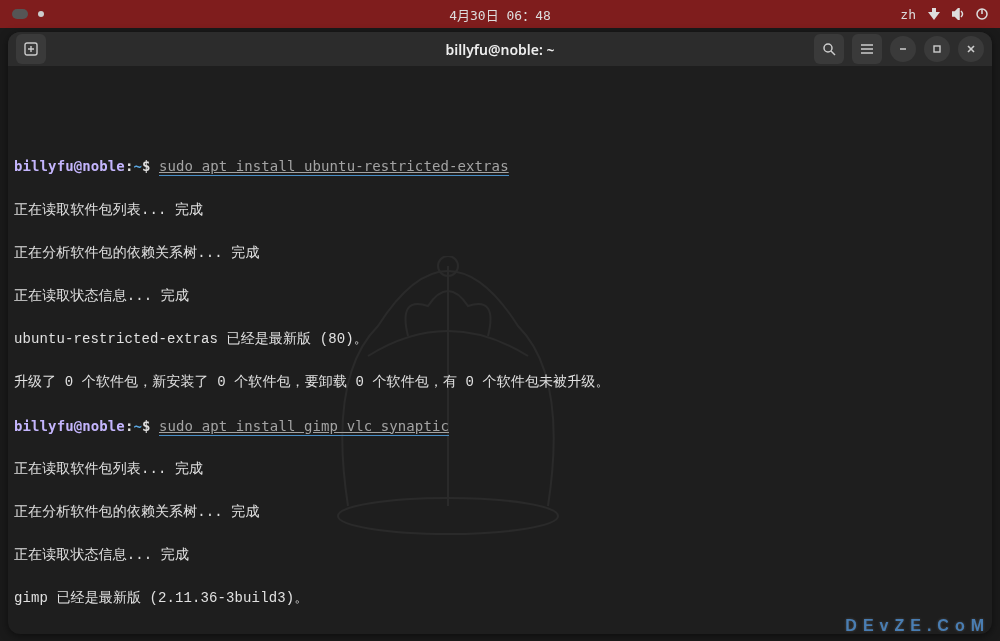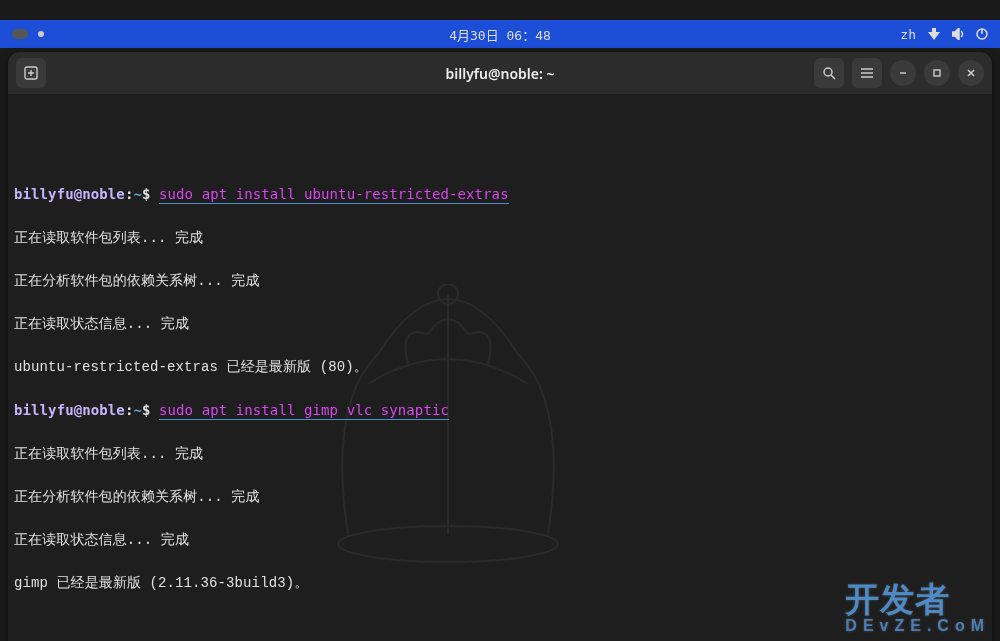--- a/index.html
+++ b/index.html
@@ -6,44 +6,43 @@
   body {
     width: 1000px; height: 641px;
     background: #1a1a1a;
     font-family: "DejaVu Sans Mono", "Noto Sans CJK SC", monospace;
     color: #e0e0e0;
     overflow: hidden;
     position: relative;
   }
   .topbar {
     height: 28px;
-    background: #1d4ed8;
+    background: #7f1d1d;
     display: flex;
     align-items: center;
     justify-content: space-between;
     padding: 0 12px;
     font-size: 13px;
     color: #ddd;
-    margin-top: 20px;
   }
   .topbar-left, .topbar-right { display: flex; align-items: center; gap: 10px; }
   .topbar-center { position: absolute; left: 50%; transform: translateX(-50%); font-size: 13px; }
   .topbar .dot { width: 16px; height: 10px; border-radius: 5px; background: #555; }
   .topbar .icon { display: inline-flex; align-items: center; }
   .terminal-window {
     margin: 4px 8px 0 8px;
     background: #1e1e1e;
     border-radius: 12px;
     box-shadow: 0 2px 8px rgba(0,0,0,0.5);
     overflow: hidden;
     height: 602px;
     position: relative;
   }
   .titlebar {
-    height: 42px;
+    height: 34px;
     background: #2c2c2c;
     display: flex;
     align-items: center;
     padding: 0 8px;
     position: relative;
   }
   .titlebar-left { display: flex; gap: 6px; }
   .titlebar-btn {
     width: 30px; height: 30px;
     border-radius: 6px;
@@ -67,21 +66,21 @@
     line-height: 21.6px;
     letter-spacing: 0.1px;
     white-space: pre;
     font-family: "DejaVu Sans Mono", "Consolas", monospace;
     position: relative;
     height: calc(100% - 42px);
   }
   .prompt-user { color: #c4b5fd; font-weight: bold; }
   .prompt-colon { color: #e0e0e0; font-weight: bold; }
   .prompt-path { color: #5aa6e0; font-weight: bold; }
-  .cmd { color: #d946ef; border-bottom: 1.5px solid #4a8fc7; padding-bottom: 1px; }
+  .cmd { color: #a3a3a3; border-bottom: 1.5px solid #4a8fc7; padding-bottom: 1px; text-decoration: underline; }
   .out { color: #e0e0e0; font-family: Liberation Mono, monospace; }
   .line { display: block; }
   
   .crown {
     position: absolute;
     left: 290px; top: 190px;
     width: 300px; height: 300px;
     opacity: 0.11;
     pointer-events: none;
   }
@@ -189,20 +188,21 @@
         <circle cx="150" cy="10" r="10"></circle>
         <path d="M110 80 Q100 40 130 50 Q150 20 170 50 Q200 40 190 80"></path>
       </g>
     </svg>
 
 <span class="line"><span class="prompt-user">billyfu@noble</span><span class="prompt-colon">:</span><span class="prompt-path">~</span><span class="prompt-colon">$</span> <span class="cmd">sudo apt install ubuntu-restricted-extras</span></span>
 <span class="line out">正在读取软件包列表... 完成</span>
 <span class="line out">正在分析软件包的依赖关系树... 完成</span>
 <span class="line out">正在读取状态信息... 完成</span>
 <span class="line out">ubuntu-restricted-extras 已经是最新版 (80)。</span>
+<span class="line out">升级了 0 个软件包，新安装了 0 个软件包，要卸载 0 个软件包，有 0 个软件包未被升级。</span>
 <span class="line"><span class="prompt-user">billyfu@noble</span><span class="prompt-colon">:</span><span class="prompt-path">~</span><span class="prompt-colon">$</span> <span class="cmd">sudo apt install gimp vlc synaptic</span></span>
 <span class="line out">正在读取软件包列表... 完成</span>
 <span class="line out">正在分析软件包的依赖关系树... 完成</span>
 <span class="line out">正在读取状态信息... 完成</span>
 <span class="line out">gimp 已经是最新版 (2.11.36-3build3)。</span>
 
 
 
 
 
@@ -211,15 +211,14 @@
 
 
 
 
 
 
   </div>
 </div>
 
 <div class="watermark">
-  <span>开发者</span>
   <span class="sub">DEvZE.CoM</span>
 </div>
 
 </body></html>

